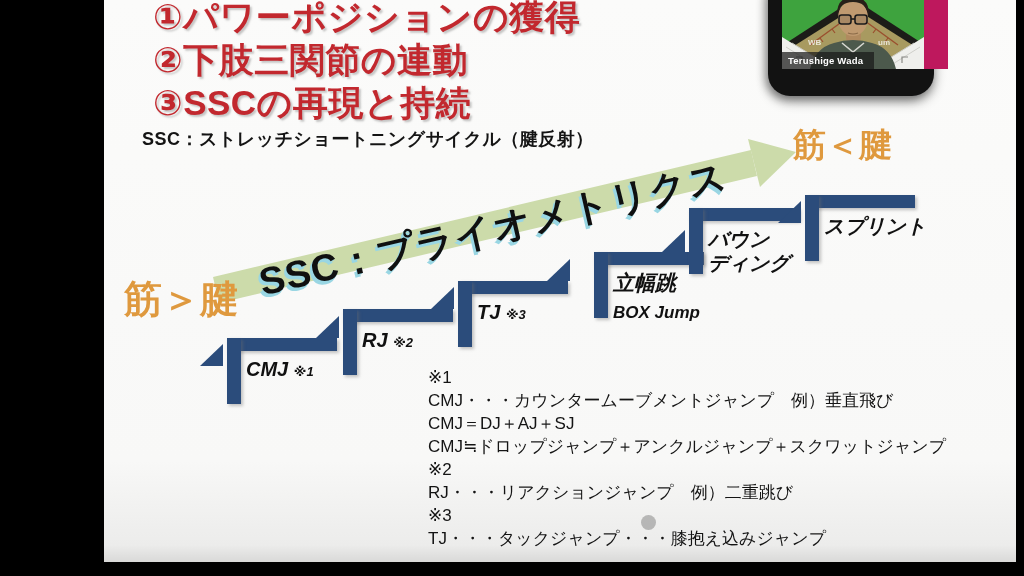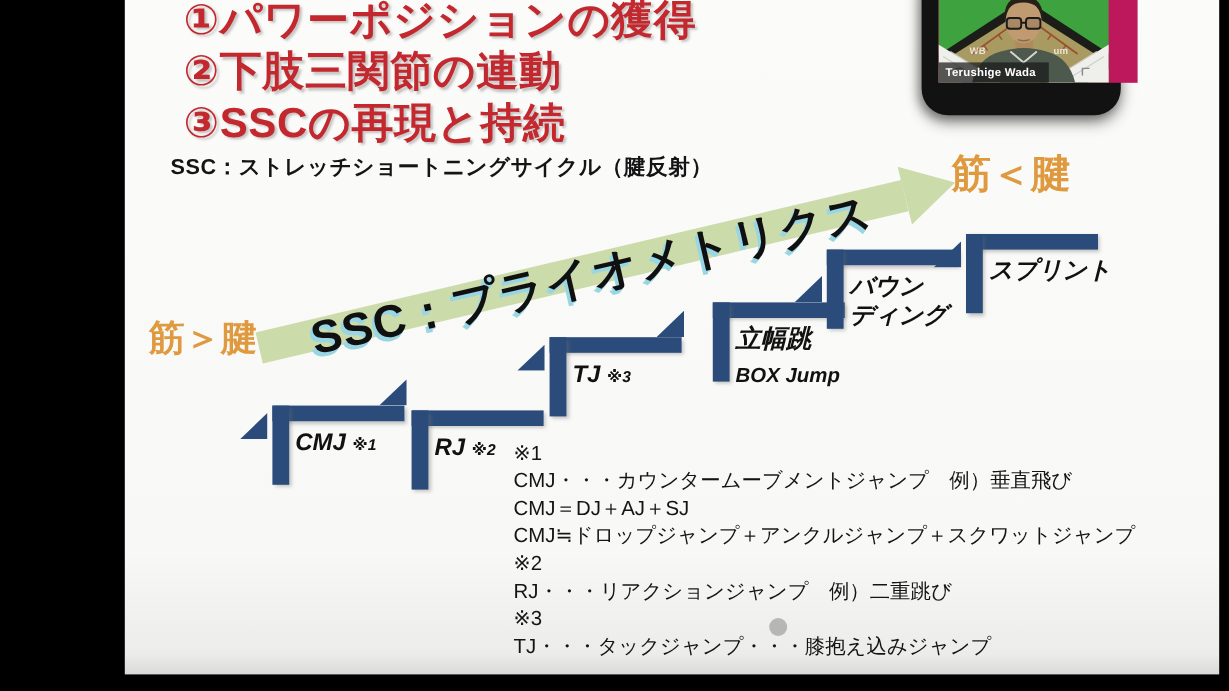--- a/index.html
+++ b/index.html
@@ -17,21 +17,21 @@
   .title-line {
     font-size:35px; font-weight:bold; color:#c2282e; line-height:43px;
     white-space:nowrap; letter-spacing:0.5px;
     text-shadow:2px 2px 2px rgba(130,130,130,0.45);
   }
   .subtitle {
     position:absolute; left:38px; top:127px; font-size:18px; font-weight:bold;
     color:#141414; white-space:nowrap; letter-spacing:0.5px;
   }
   .muscle-label { position:absolute; font-weight:bold; color:#df993e; white-space:nowrap; }
-  .muscle-left  { left:20px;  top:262px; font-size:30px; }
+  .muscle-left  { left:20px;  top:274px; font-size:38px; }
   .muscle-right { left:689px; top:123px; font-size:33px; }
   svg.arrow-svg { position:absolute; left:0; top:0; }
   .ssc-label {
     position:absolute; left:150px; top:206px; width:460px; text-align:center;
     transform:rotate(-13deg);
     font-size:38px; font-weight:bold; color:#101010; white-space:nowrap;
     letter-spacing:1px;
     text-shadow:-3px 3px 0 #99d6e3, -1px 1px 0 #99d6e3;
   }
   
@@ -107,21 +107,21 @@
 
     <div class="step" style="left:123px; top:338px;">
       <div class="hbar"></div>
       <div class="vbar"></div>
       <div class="slabel">
         <span>CMJ</span>
         <span class="note">※1</span>
       </div>
     </div>
 
-    <div class="step" style="left:239px; top:309px;margin-top:33px;">
+    <div class="step" style="left:239px; top:309px;">
       <div class="hbar"></div>
       <div class="vbar"></div>
       <div class="slabel">
         <span>RJ</span>
         <span class="note">※2</span>
       </div>
     </div>
 
     <div class="step" style="left:354px; top:281px;">
       <div class="hbar"></div>

